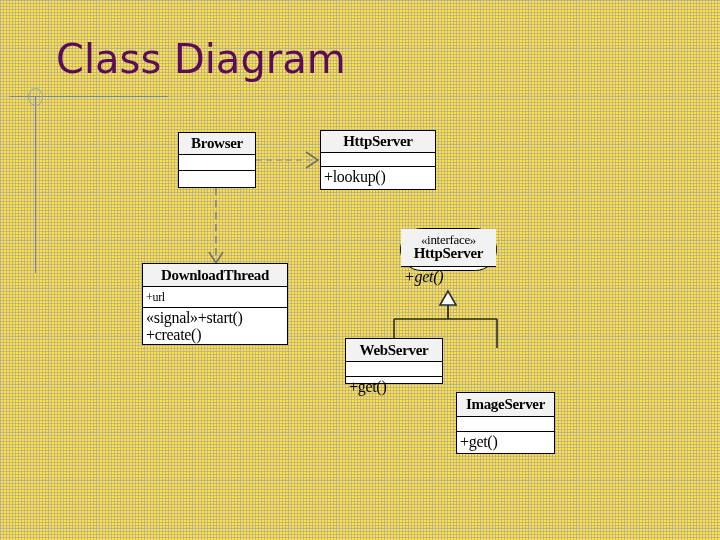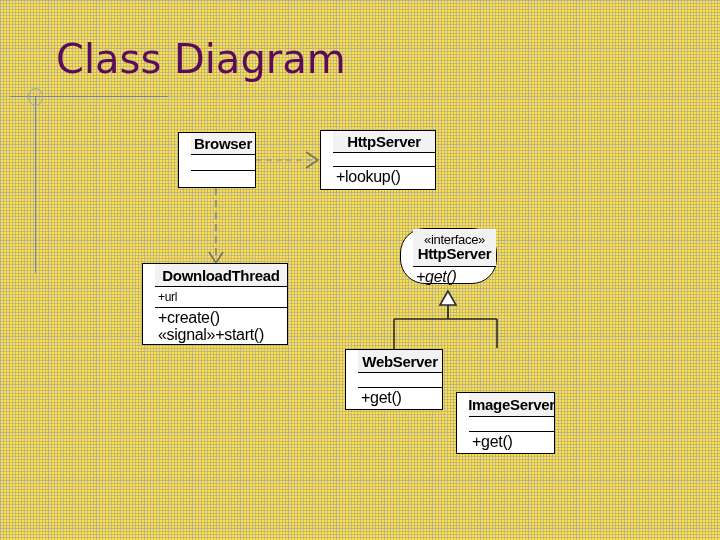--- a/index.html
+++ b/index.html
@@ -96,23 +96,22 @@
     border: 1.2px solid #8fa2c6;
     border-radius: 50%;
     background: transparent;
   }
   
   .uml {
     position: absolute;
     background: #ffffff;
     border: 1.6px solid #000000;
     box-sizing: border-box;
-    font-family: Liberation Sans, sans-serif;
+    font-family: Liberation Serif, serif;
     color: #000000;
-    padding-left: 12px;
   }
   .uml .row {
     box-sizing: border-box;
     padding: 0 3px;
     display: flex;
     align-items: center;
     overflow: hidden;
     white-space: nowrap;
   }
   .uml .hdr {
@@ -206,36 +205,36 @@
       <span class="op">+lookup()</span>
     </div>
   </div>
 
   <div class="uml" style="left:142px; top:263px; width:146px; height:82px;">
     <div class="row hdr" style="height:23px;">DownloadThread</div>
     <div class="row attrs" style="height:21px;">
       <span>+url</span>
     </div>
     <div class="row ops" style="height:36px;">
+      <span class="op">«signal»+start()</span>
       <span class="op">+create()</span>
-      <span class="op">«signal»+start()</span>
-    </div>
-  </div>
-
-  <div class="uml" style="left:400px; top:228px; width:97px; height:56px;border-radius:25px;">
+    </div>
+  </div>
+
+  <div class="uml" style="left:400px; top:228px; width:97px; height:43px;border-radius:25px;">
     <div class="row hdr stack" style="height:38px;">
       <span class="stereo">«interface»</span>
       <span>HttpServer</span>
     </div>
     <div class="row ops" style="height:21px;">
       <span class="op ital">+get()</span>
     </div>
   </div>
 
-  <div class="uml" style="left:345px; top:349px; width:98px; height:61px;">
+  <div class="uml" style="left:345px; top:338px; width:98px; height:46px;">
     <div class="row hdr" style="height:23px;">WebServer</div>
     <div class="row attrs" style="height:15px;"></div>
     <div class="row ops" style="height:21px;">
       <span class="op">+get()</span>
     </div>
   </div>
 
   <div class="uml" style="left:456px; top:348px; width:99px; height:62px;margin-top:44px;">
     <div class="row hdr" style="height:24px;">ImageServer</div>
     <div class="row attrs" style="height:15px;"></div>

